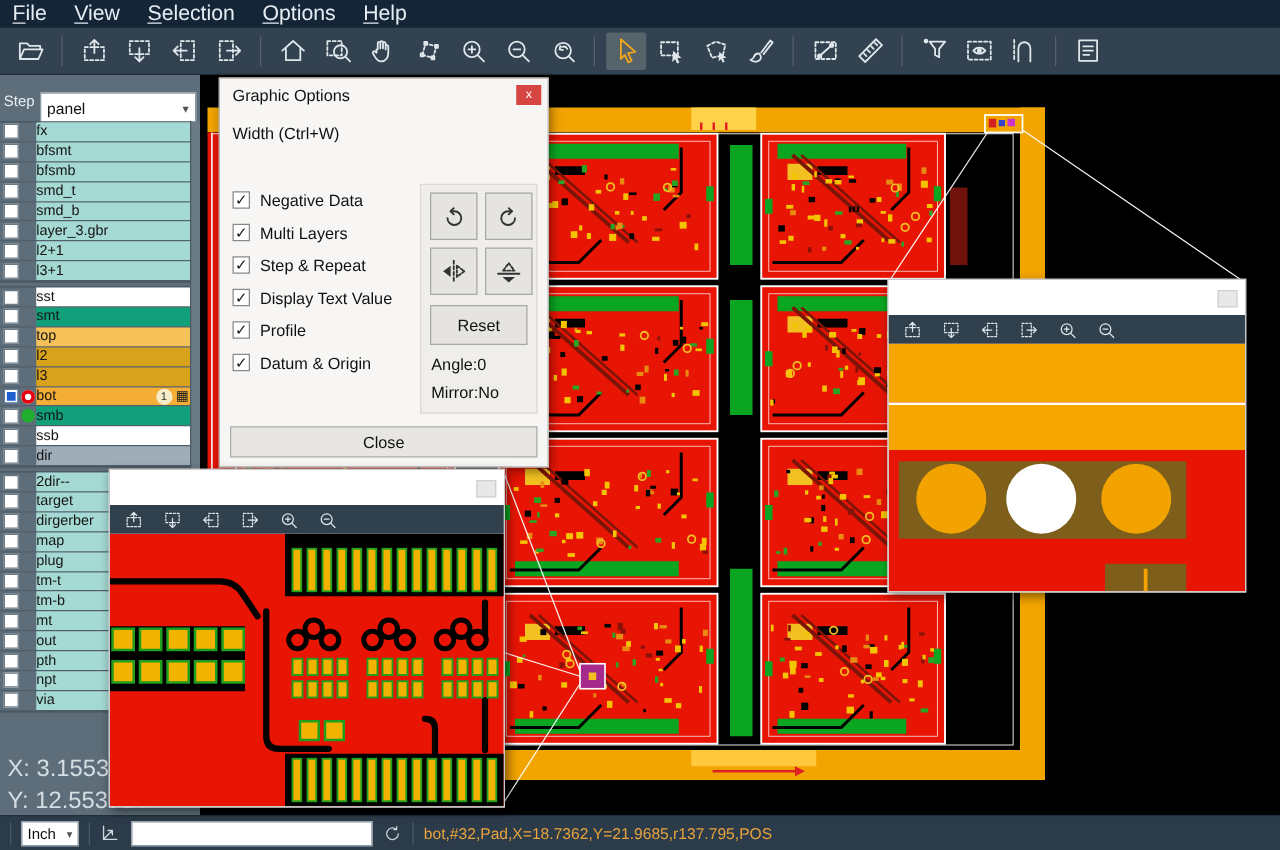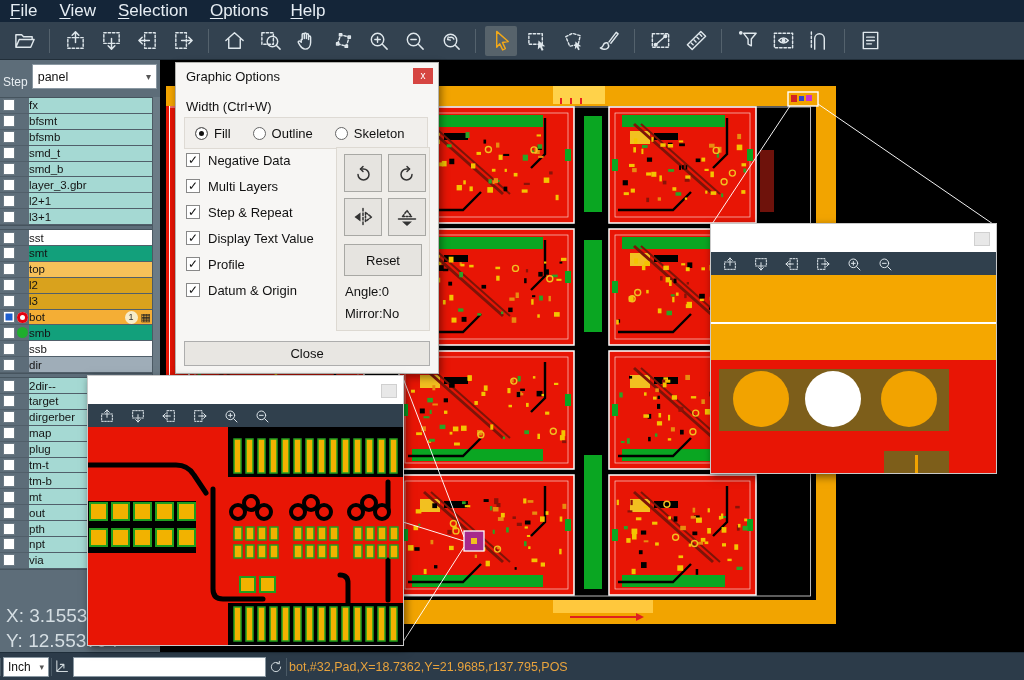--- a/index.html
+++ b/index.html
@@ -13,21 +13,21 @@
   
   .toolbar{position:absolute;left:0;top:22px;width:1024px;height:38px;background:#334250;
            display:flex;align-items:center;padding-left:6px;box-sizing:border-box;border-bottom:1px solid #222f3a;}
   .tbtn{width:32px;height:30px;display:flex;align-items:center;justify-content:center;
         color:#dfe7ec;border-radius:2px;margin:0 2px;}
   .tbtn svg{width:23px;height:23px;}
   .tbtn.active{background:#57636b;color:#f2a818;}
   .tsep{width:1px;height:24px;background:#54626d;margin:0 7px;}
   
   .sidebar{position:absolute;left:0;top:60px;width:160px;height:592px;background:#5d6d79;}
-  .steprow{display:flex;align-items:flex-end;padding:4px 3px 6px 3px;gap:4px;}
+  .steprow{display:flex;align-items:flex-start;padding:14px 3px 6px 3px;gap:4px;}
   .steprow .lbl{color:#e8eef2;font-size:12px;}
   .stepsel{flex:1;height:23px;background:#fff;border:1px solid #8a98a2;display:flex;align-items:center;
            justify-content:space-between;padding:0 5px;font-size:12.5px;color:#111;}
   .stepsel .chev{color:#555;font-size:10px;}
   .layerlist{position:absolute;left:0;top:37px;width:153px;}
   .lgroup{border-top:1px solid #46545e;border-bottom:1px solid #46545e;margin-bottom:3px;}
   .lrow{display:flex;align-items:center;height:14.9px;border-bottom:1px solid rgba(0,0,0,.12);}
   .lrow .cb{width:10px;height:10px;background:#fff;border:1px solid #6c7a84;margin-left:3px;flex:none;}
   .lrow .cb.on{background:#1d5fd0;box-shadow:inset 0 0 0 1.5px #fff;}
   .lrow .ind{width:13px;height:13px;margin-left:1px;flex:none;display:flex;align-items:center;justify-content:center;}
@@ -73,21 +73,21 @@
   
   .popup{position:absolute;background:#fff;border:1px solid #c9c9c9;box-shadow:2px 3px 8px rgba(0,0,0,.5);z-index:6;}
   .ptitle{height:28px;background:#fff;position:relative;}
   .pbtn{position:absolute;right:6px;top:8px;width:14px;height:12px;background:#e8e8e8;border:1px solid #d0d0d0;}
   .ptools{height:23px;background:#30404d;display:flex;align-items:center;gap:13px;padding-left:10px;}
   .ptools .tbtn{width:18px;height:18px;margin:0;}
   .ptools svg{width:16px;height:16px;}
   .pcontent{position:relative;font-size:0;}
   
   .statusbar{position:absolute;left:0;top:652px;width:1024px;height:28px;background:#2c3b49;border-top:1px solid #1f2e3a;
-             display:flex;align-items:center;gap:2px;box-sizing:border-box;}
+             display:flex;align-items:center;gap:8px;padding-left:8px;box-sizing:border-box;}
   .ssep{width:1px;height:18px;background:#4a5a66;}
   .unitsel{width:46px;height:20px;background:#fff;border:1px solid #8a98a2;display:flex;align-items:center;
            justify-content:space-between;padding:0 4px;font-size:12px;color:#111;box-sizing:border-box;}
   .unitsel .chev{color:#555;font-size:9px;}
   .cornic{color:#cfd8dc;display:flex;}
   .cornic svg{width:17px;height:17px;}
   .cmdinput{width:193px;height:20px;background:#fff;border:1px solid #8a98a2;font-size:12px;padding:0 4px;box-sizing:border-box;
             font-family:"Liberation Sans",sans-serif;}
   .refic{color:#cfd8dc;display:flex;}
   .refic svg{width:16px;height:16px;}
@@ -1268,34 +1268,20 @@
         <rect x="806" y="95" width="6" height="6" fill="#cc33cc"></rect>
         <rect x="464" y="531" width="20" height="20" fill="#a62a8c" stroke="#fff" stroke-width="1.3"></rect>
         <rect x="471" y="538" width="6" height="6" fill="#f2c020"></rect>
       </svg>
   </div>
 
   <div class="dialog">
     <div class="dtitle">Graphic Options</div>
     <div class="dclose">x</div>
     <div class="dwidth">Width (Ctrl+W)</div>
-    <div class="radiobox" id="radiobox">
-        <span class="radio">
-          <span class="rdot sel"></span>
-          <span>Fill</span>
-        </span>
-        <span class="radio">
-          <span class="rdot"></span>
-          <span>Outline</span>
-        </span>
-        <span class="radio">
-          <span class="rdot"></span>
-          <span>Skeleton</span>
-        </span>
-      </div>
     <div class="cklist" id="cklist">
         <div class="ckrow">
           <span class="ck">✓</span>
           <span>Negative Data</span>
         </div>
         <div class="ckrow">
           <span class="ck">✓</span>
           <span>Multi Layers</span>
         </div>
         <div class="ckrow">

